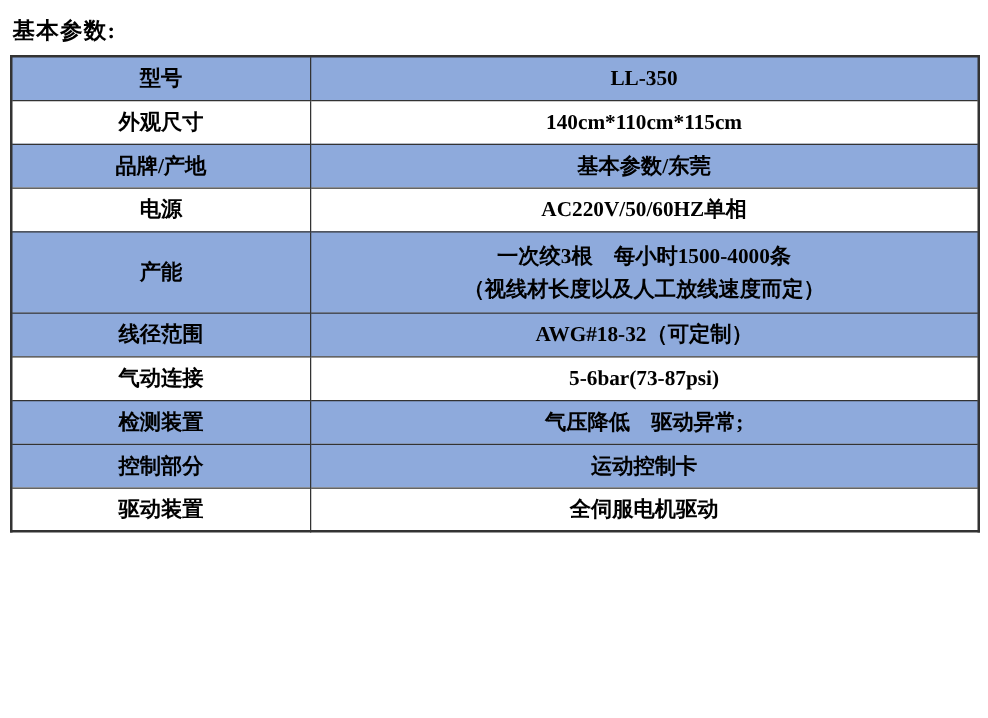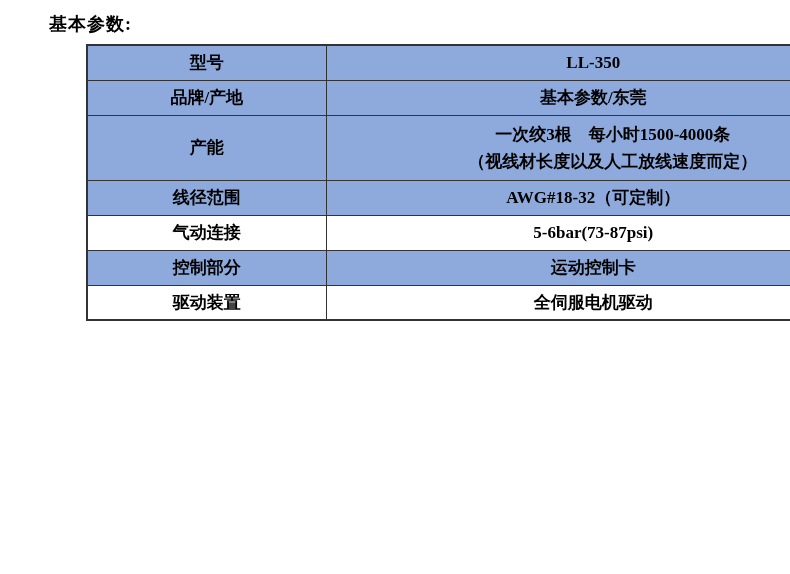--- a/index.html
+++ b/index.html
@@ -1,21 +1,21 @@
 <!DOCTYPE html>
 <html style="--row-shade: #8EAADC; --border: #333333; --text: #000000; --background: #FFFFFF;"><head>
 <meta charset="utf-8">
 <style>
   :root {
     --row-shade: #8EAADC;
     --border: #333333;
     --text: #000000;
     --background: #FFFFFF;
   }
-  * { box-sizing: border-box; margin-left: 39px; }
+  * { box-sizing: border-box; }
   html, body {
     margin: 0;
     padding: 0;
     background: var(--background);
   }
   body {
     width: 790px;
     height: 574px;
     font-family: "Liberation Serif", "DejaVu Serif", serif;
     color: var(--text);
@@ -59,40 +59,52 @@
   <table class="spec-table">
     <colgroup>
       <col style="width:239px">
       <col style="width:535px">
     </colgroup>
     <tbody>
       <tr class="row shade">
         <td>型号</td>
         <td>LL-350</td>
       </tr>
+      <tr class="row">
+        <td>外观尺寸</td>
+        <td>140cm*110cm*115cm</td>
+      </tr>
       <tr class="row shade">
         <td>品牌/产地</td>
         <td>基本参数/东莞</td>
+      </tr>
+      <tr class="row">
+        <td>电源</td>
+        <td>AC220V/50/60HZ单相</td>
       </tr>
       <tr class="row shade tall">
         <td>产能</td>
         <td>
           <div class="value-line">一次绞3根　每小时1500-4000条</div>
           <div class="value-line">（视线材长度以及人工放线速度而定）</div>
         </td>
       </tr>
       <tr class="row shade">
         <td>线径范围</td>
         <td>AWG#18-32（可定制）</td>
       </tr>
       <tr class="row">
         <td>气动连接</td>
         <td>5-6bar(73-87psi)</td>
       </tr>
       <tr class="row shade">
+        <td>检测装置</td>
+        <td>气压降低　驱动异常;</td>
+      </tr>
+      <tr class="row shade">
         <td>控制部分</td>
         <td>运动控制卡</td>
       </tr>
       <tr class="row">
         <td>驱动装置</td>
         <td>全伺服电机驱动</td>
       </tr>
     </tbody>
   </table>
 </div>

